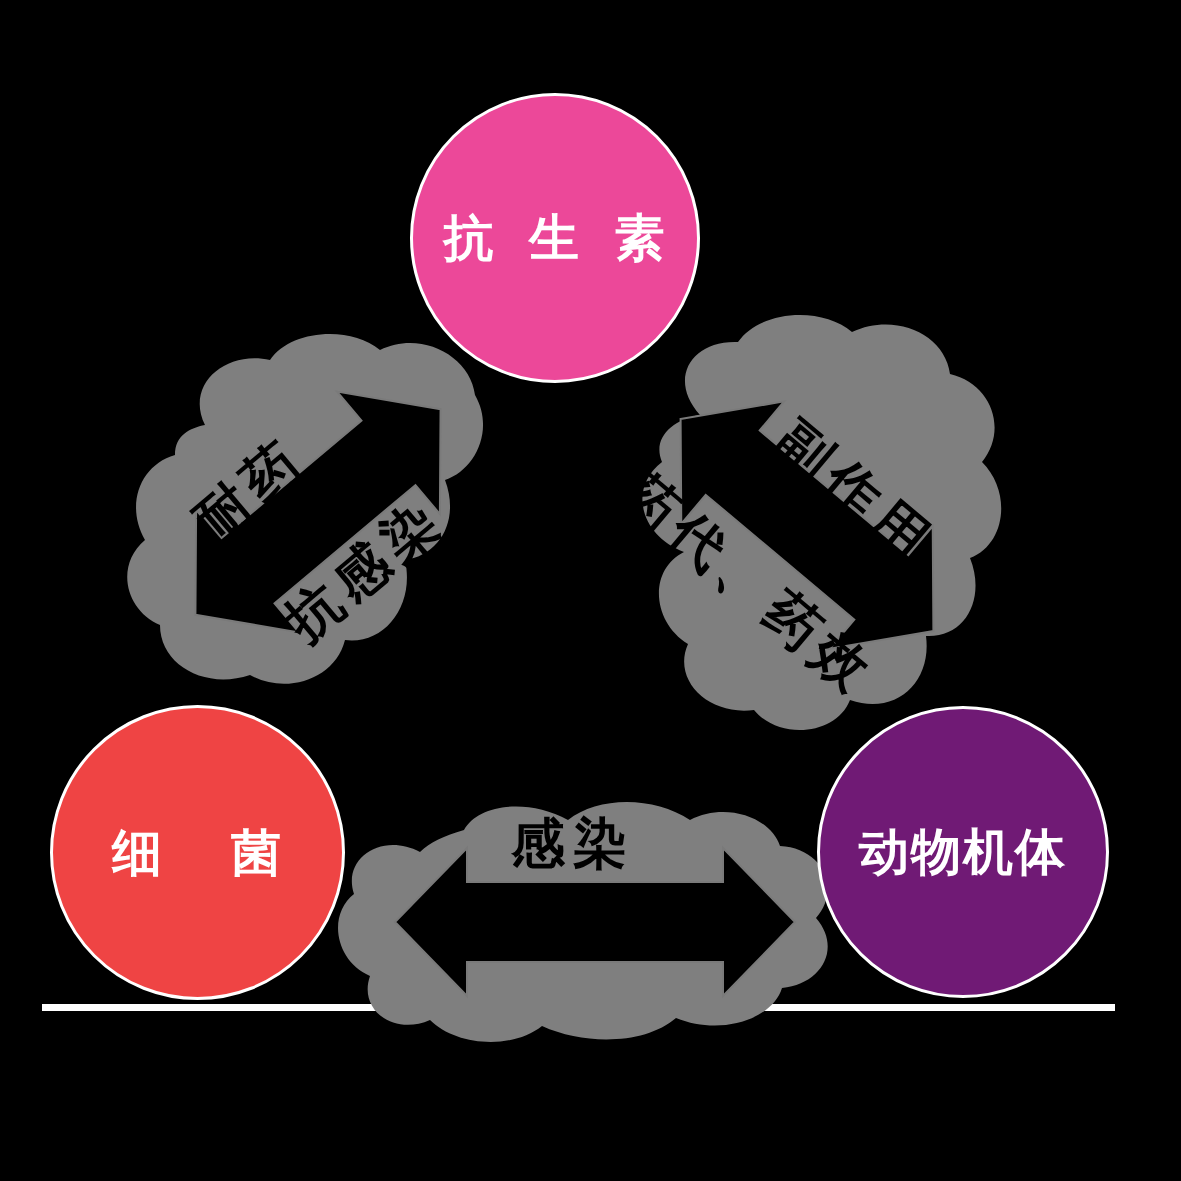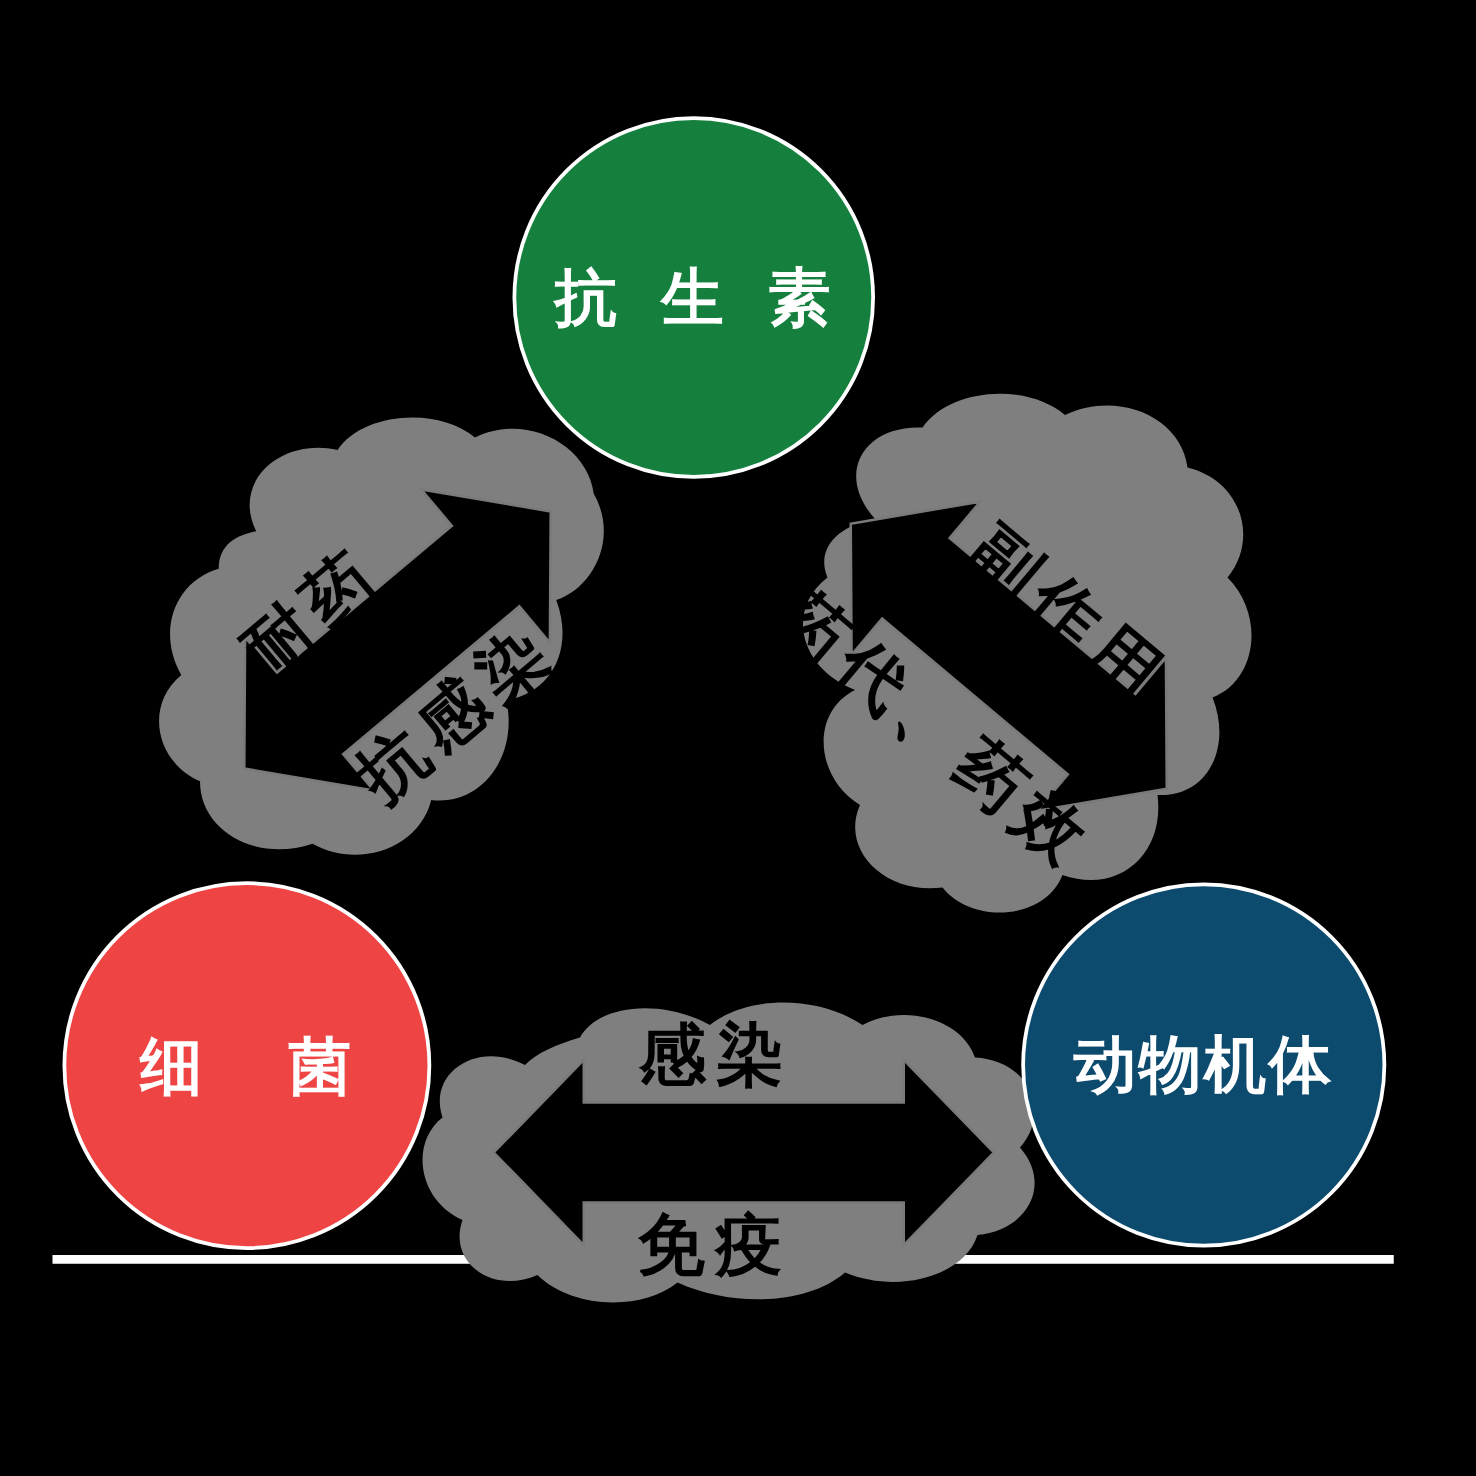--- a/index.html
+++ b/index.html
@@ -71,23 +71,23 @@
     }
     .node span {
       color: #FFFFFF;
       font-weight: bold;
       font-size: 50px;
       line-height: 1;
       letter-spacing: 2px;
       word-spacing: 14px;
       white-space: pre;
     }
-    .node-antibiotic  { left: 410px; top: 93px;  width: 290px; height: 290px; background: #15803d; }
+    .node-antibiotic  { left: 410px; top: 93px;  width: 290px; height: 290px; background: #ec4899; }
     .node-bacteria    { left: 50px;  top: 705px; width: 295px; height: 295px; background: #ef4444; }
-    .node-animal-body { left: 817px; top: 706px; width: 292px; height: 292px; background: #0c4a6e; }
+    .node-animal-body { left: 817px; top: 706px; width: 292px; height: 292px; background: #701a75; }
   </style>
 </head>
 <body>
 
 <div class="canvas">
 
   <div class="baseline"></div>
 
   <svg class="shapes" width="1181" height="1181" viewBox="0 0 1181 1181" aria-hidden="true">
 
@@ -109,21 +109,20 @@
     <polygon class="arrow" points="-160,0 -92,-80 -92,-42 92,-42 92,-80 160,0 92,80 92,42 -92,42 -92,80" transform="translate(318,512) rotate(-40)"></polygon>
     <polygon class="arrow" points="-165,0 -97,-80 -97,-42 97,-42 97,-80 165,0 97,80 97,42 -97,42 -97,80" transform="translate(807,525) rotate(40)"></polygon>
     <polygon class="arrow" points="-200,0 -128,-74 -128,-40 128,-40 128,-74 200,0 128,74 128,40 -128,40 -128,74" transform="translate(595,922)"></polygon>
   </svg>
 
   <div class="rel-label lbl-resistance">耐药</div>
   <div class="rel-label lbl-anti-infection">抗感染</div>
   <div class="rel-label lbl-side-effect">副作用</div>
   <div class="rel-label lbl-pk-pd">药代、药效</div>
   <div class="rel-label lbl-infection">感染</div>
-  <div class="rel-label lbl-immunity">免疫</div>
 
   <div class="node node-antibiotic">
     <span>抗 生 素</span>
   </div>
   <div class="node node-bacteria">
     <span>细  菌</span>
   </div>
   <div class="node node-animal-body">
     <span>动物机体</span>
   </div>

